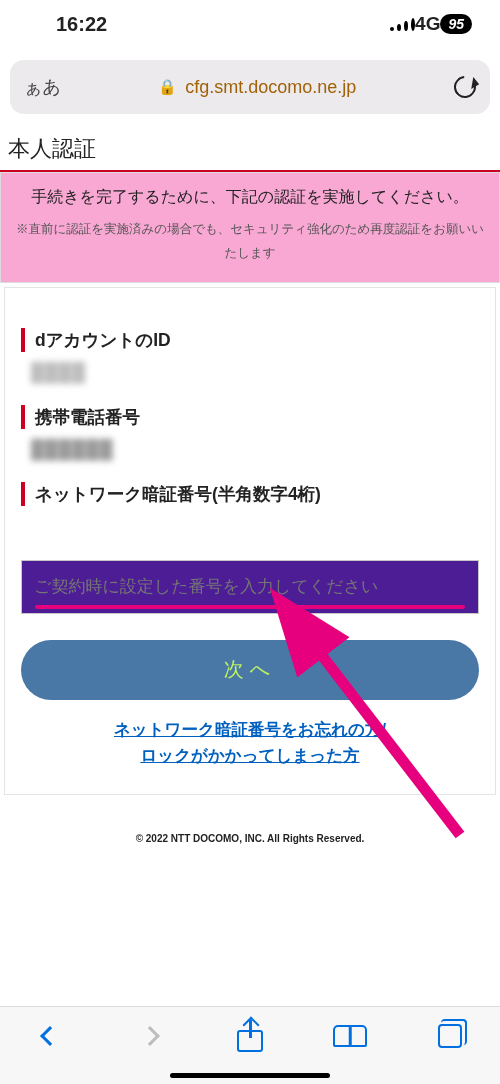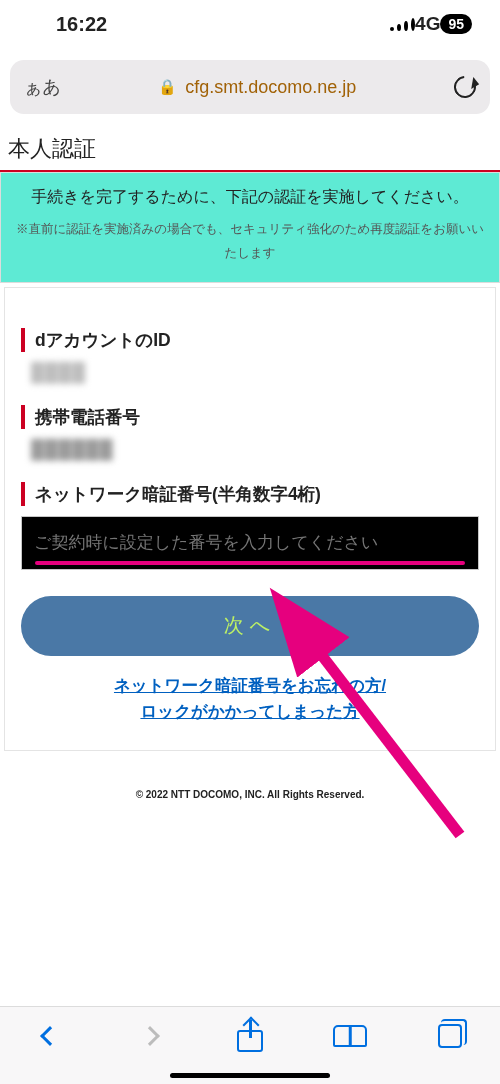--- a/index.html
+++ b/index.html
@@ -5,48 +5,48 @@
     * { margin:0; padding:0; box-sizing:border-box; -webkit-font-smoothing:antialiased; }
     html,body { width:500px; height:1084px; background:#fff; font-family:-apple-system,"Hiragino Sans","Hiragino Kaku Gothic ProN",sans-serif; color:#222; overflow:hidden; position:relative; }
 
     
     .statusbar { height:48px; display:flex; align-items:center; justify-content:space-between; padding:0 28px 0 56px; font-weight:600; font-size:20px; }
     .status-right { display:flex; align-items:center; }
     .sig-dots { display:flex; gap:3px; align-items:flex-end; }
     .sig-dots span { width:4px; height:4px; border-radius:50%; background:#000; display:inline-block; }
     .sig-dots span:nth-child(1){height:4px}.sig-dots span:nth-child(2){height:7px}.sig-dots span:nth-child(3){height:10px}.sig-dots span:nth-child(4){height:13px}
     .g4 { font-weight:600; font-size:19px; }
-    .bat { background:#000; color:#fff; font-size:14px; font-weight:700; border-radius:10px; padding:2px 8px; }
+    .bat { background:#000; color:#fff; font-size:14px; font-weight:700; border-radius:10px; padding:2px 8px;font-style:italic; }
 
     
     .addr { height:54px; margin:12px 10px 0; background:#eceaec; border-radius:14px; display:flex; align-items:center; padding:12px 14px; }
     .addr-left { font-size:18px; color:#444; }
     .addr-mid { flex:1; display:flex; align-items:center; justify-content:center; gap:8px; }
     .addr-url { font-size:18px; color:#a16207; }
     .lock-ico { font-size:15px; color:#6e6e6e; }
     .reload-ico { width:22px; height:22px; border:2.5px solid #222; border-radius:50%; border-top-color:transparent; transform:rotate(40deg); position:relative; }
     .reload-ico::after{ content:""; position:absolute; top:-4px; right:-3px; border-left:6px solid transparent; border-right:6px solid transparent; border-bottom:7px solid #222; transform:rotate(60deg); }
 
     .page { padding-top:14px; }
 
     
     .section-title { font-size:22px; font-weight:400; padding:6px 8px 6px; border-bottom:2px solid #c02; }
 
     
-    .inst { background:#5eead4; border:1px solid #dcdcdc; padding:14px 12px 16px; text-align:center; }
+    .inst { background:#f9a8d4; border:1px solid #dcdcdc; padding:14px 12px 16px; text-align:center; }
     .inst-main { font-size:16px; margin-bottom:10px; }
     .inst-sub  { font-size:12.5px; color:#555; line-height:1.9; }
 
     
     .card { background:#fff; border:1px solid #e4e4e4; margin:4px 4px 0; padding:40px 16px 26px; }
     .fld-label { border-left:4px solid #c02; padding-left:10px; font-size:17.5px; font-weight:700; margin-bottom:10px; }
     .fld-val { font-size:18px; color:#bdbdbd; margin:0 0 22px 10px; letter-spacing:1px; filter:blur(3px); }
     .fld-val.ph { color:#9a9a9a; }
     .input-row { position:relative; margin-bottom:26px; }
-    input.pin { width:100%; height:54px; border:1px solid #c7c7c7; background:#000000; font-size:17px; padding:0 12px; color:#888; }
+    input.pin { width:100%; height:54px; border:1px solid #c7c7c7; background:#4c1d95; font-size:17px; padding:0 12px; color:#888;margin-top:44px; }
     .underline-mark { position:absolute; left:14px; right:14px; bottom:5px; height:4px; background:#e6007e; border-radius:2px; }
 
     button.primary { width:100%; height:60px; background:#4a78a6; color:#bef264; border:none; border-radius:30px; font-size:20px; letter-spacing:6px; }
 
     a.help { display:block; text-align:center; margin:16px auto 0; color:#0060c0; font-size:16.5px; font-weight:600; text-decoration:underline; line-height:1.6; }
 
     
     .copy { text-align:center; font-size:10px; font-weight:700; margin-top:38px; }
 
     

